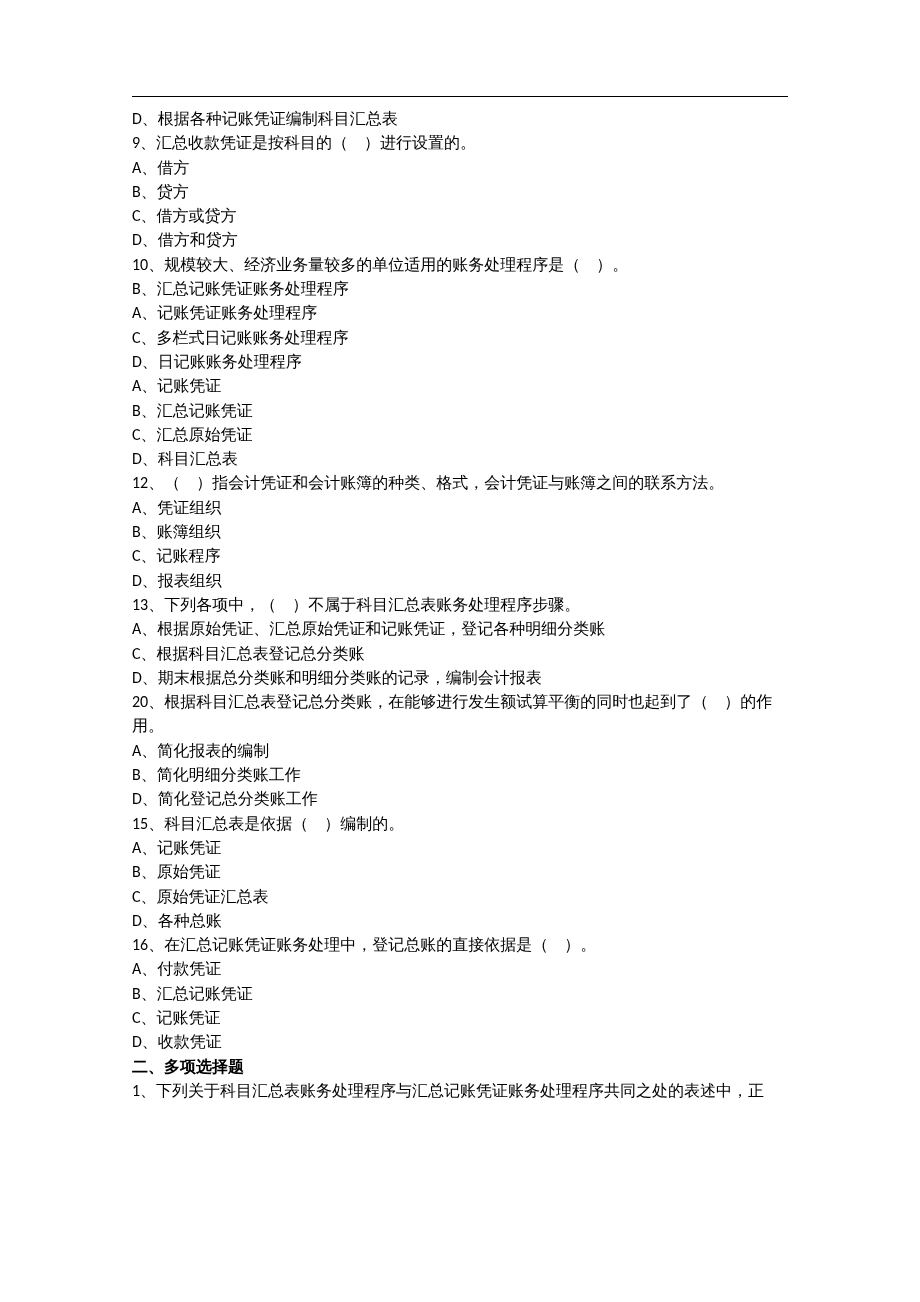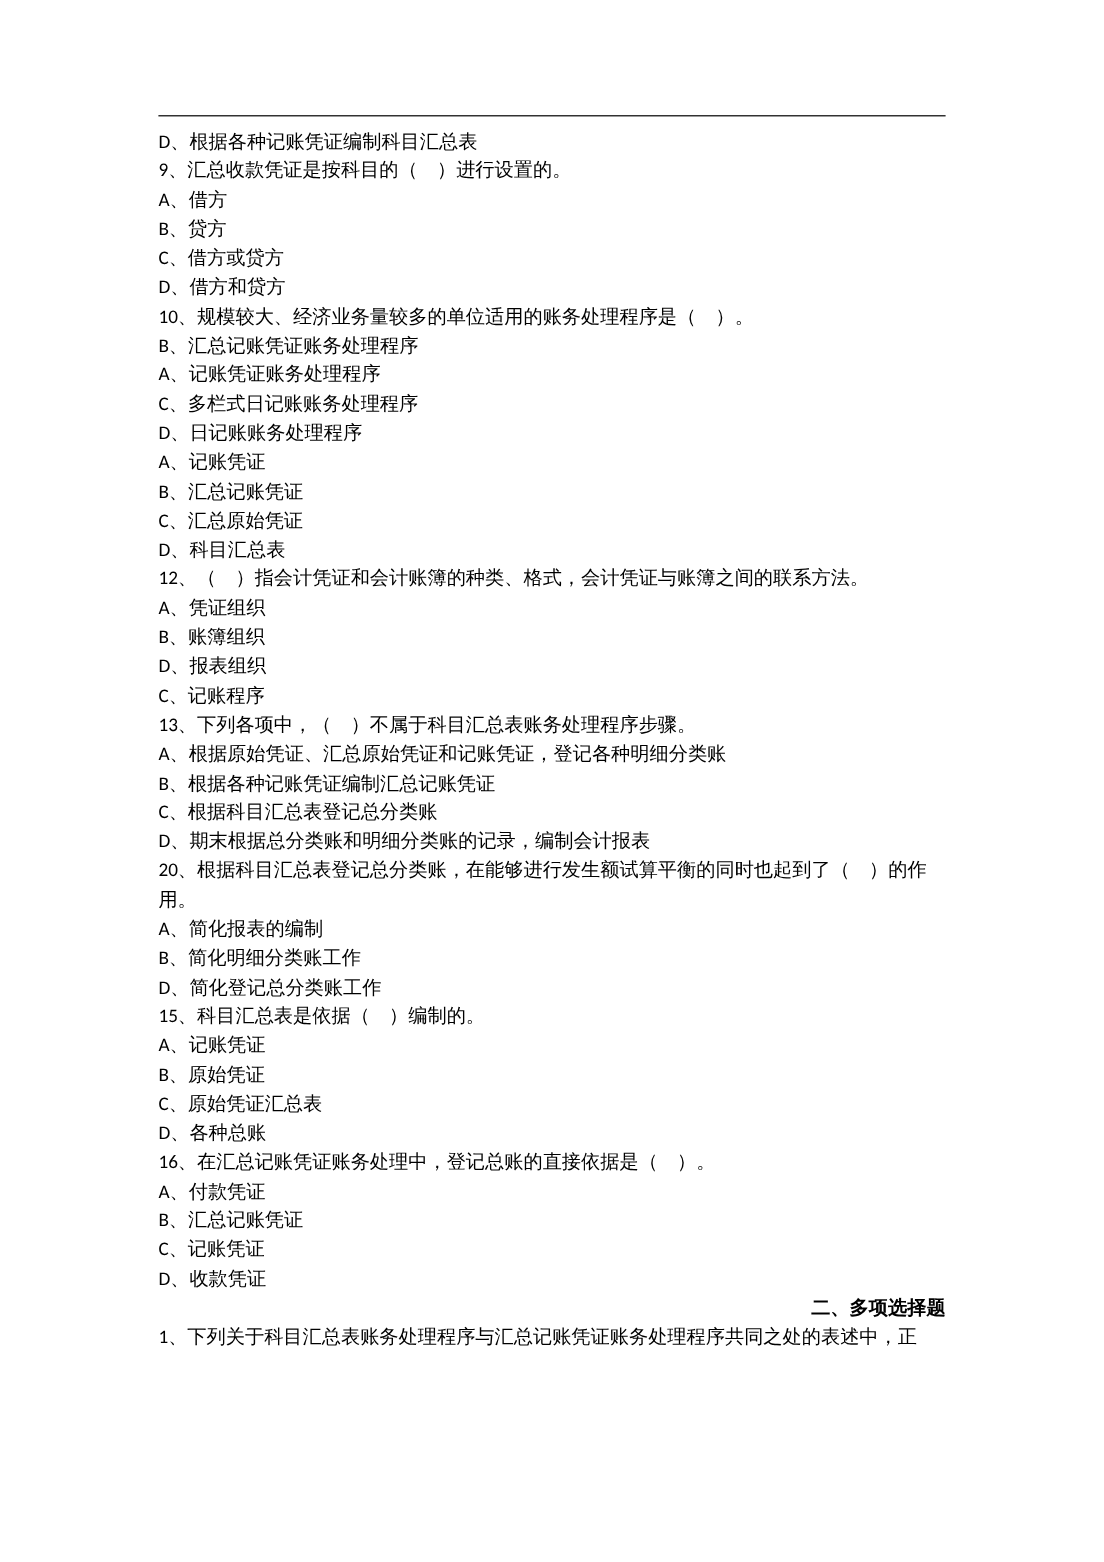--- a/index.html
+++ b/index.html
@@ -19,21 +19,20 @@
     margin-bottom:10px;
   }
   .line{
     font-size:16px;
     line-height:24.3px;
     color:#000;
     white-space:pre-wrap;
   }
   .bold{
     font-weight:bold;
-    text-align:right;
   }
   .latin{
     font-family:"Calibri","Arial",sans-serif;
   }
 </style>
 </head>
 <body>
 
 <div class="page">
   <div class="rule"></div>
@@ -49,25 +48,24 @@
       <div class="line"><span class="latin">A</span>、记账凭证账务处理程序</div>
       <div class="line"><span class="latin">C</span>、多栏式日记账账务处理程序</div>
       <div class="line"><span class="latin">D</span>、日记账账务处理程序</div>
       <div class="line"><span class="latin">A</span>、记账凭证</div>
       <div class="line"><span class="latin">B</span>、汇总记账凭证</div>
       <div class="line"><span class="latin">C</span>、汇总原始凭证</div>
       <div class="line"><span class="latin">D</span>、科目汇总表</div>
       <div class="line"><span class="latin">12</span>、（    ）指会计凭证和会计账簿的种类、格式，会计凭证与账簿之间的联系方法。</div>
       <div class="line"><span class="latin">A</span>、凭证组织</div>
       <div class="line"><span class="latin">B</span>、账簿组织</div>
+      <div class="line"><span class="latin">C</span>、记账程序</div>
       <div class="line"><span class="latin">D</span>、报表组织</div>
-      <div class="line"><span class="latin">C</span>、记账程序</div>
       <div class="line"><span class="latin">13</span>、下列各项中，（    ）不属于科目汇总表账务处理程序步骤。</div>
       <div class="line"><span class="latin">A</span>、根据原始凭证、汇总原始凭证和记账凭证，登记各种明细分类账</div>
-      <div class="line"><span class="latin">B</span>、根据各种记账凭证编制汇总记账凭证</div>
       <div class="line"><span class="latin">C</span>、根据科目汇总表登记总分类账</div>
       <div class="line"><span class="latin">D</span>、期末根据总分类账和明细分类账的记录，编制会计报表</div>
       <div class="line"><span class="latin">20</span>、根据科目汇总表登记总分类账，在能够进行发生额试算平衡的同时也起到了（    ）的作</div>
       <div class="line">用。</div>
       <div class="line"><span class="latin">A</span>、简化报表的编制</div>
       <div class="line"><span class="latin">B</span>、简化明细分类账工作</div>
       <div class="line"><span class="latin">D</span>、简化登记总分类账工作</div>
       <div class="line"><span class="latin">15</span>、科目汇总表是依据（    ）编制的。</div>
       <div class="line"><span class="latin">A</span>、记账凭证</div>
       <div class="line"><span class="latin">B</span>、原始凭证</div>

